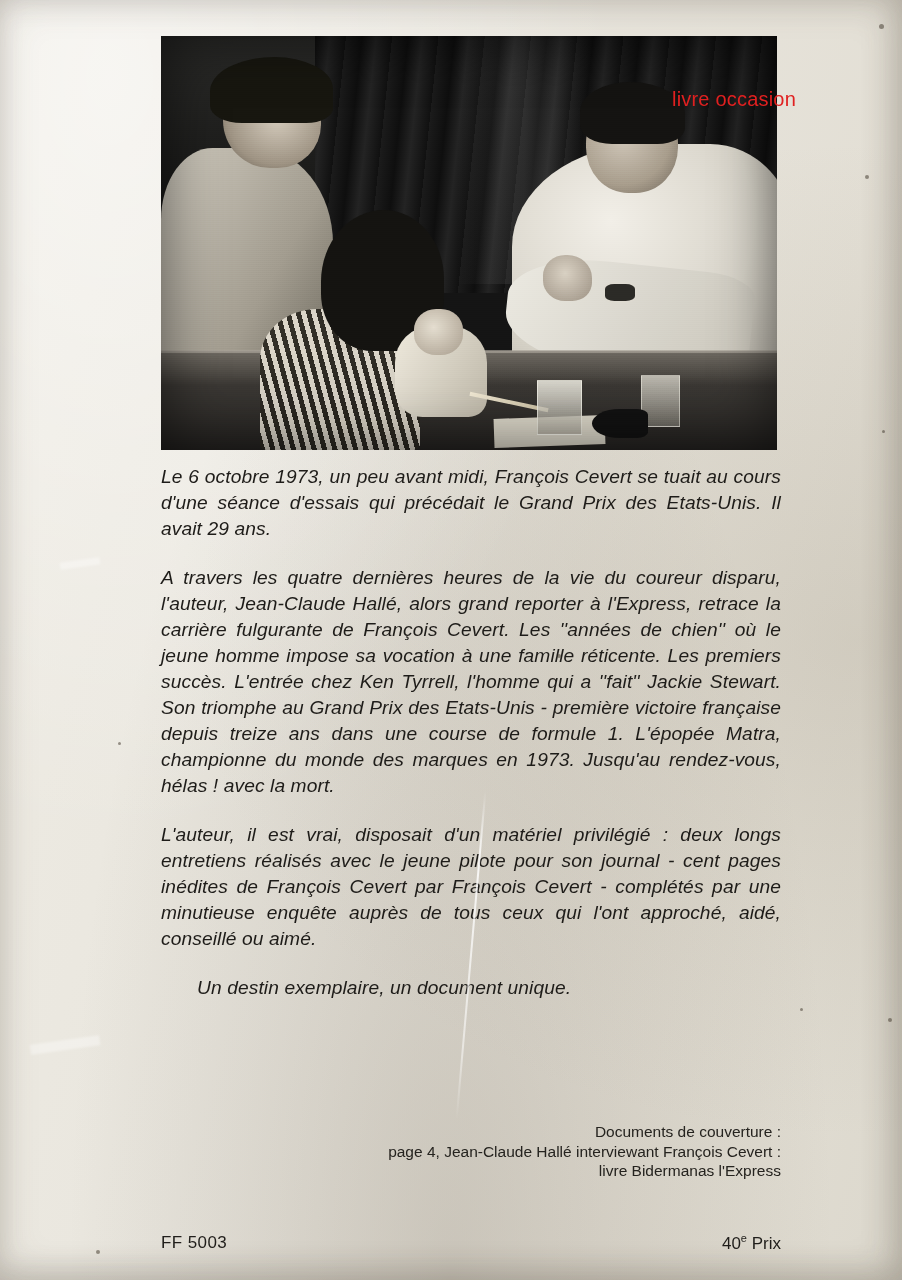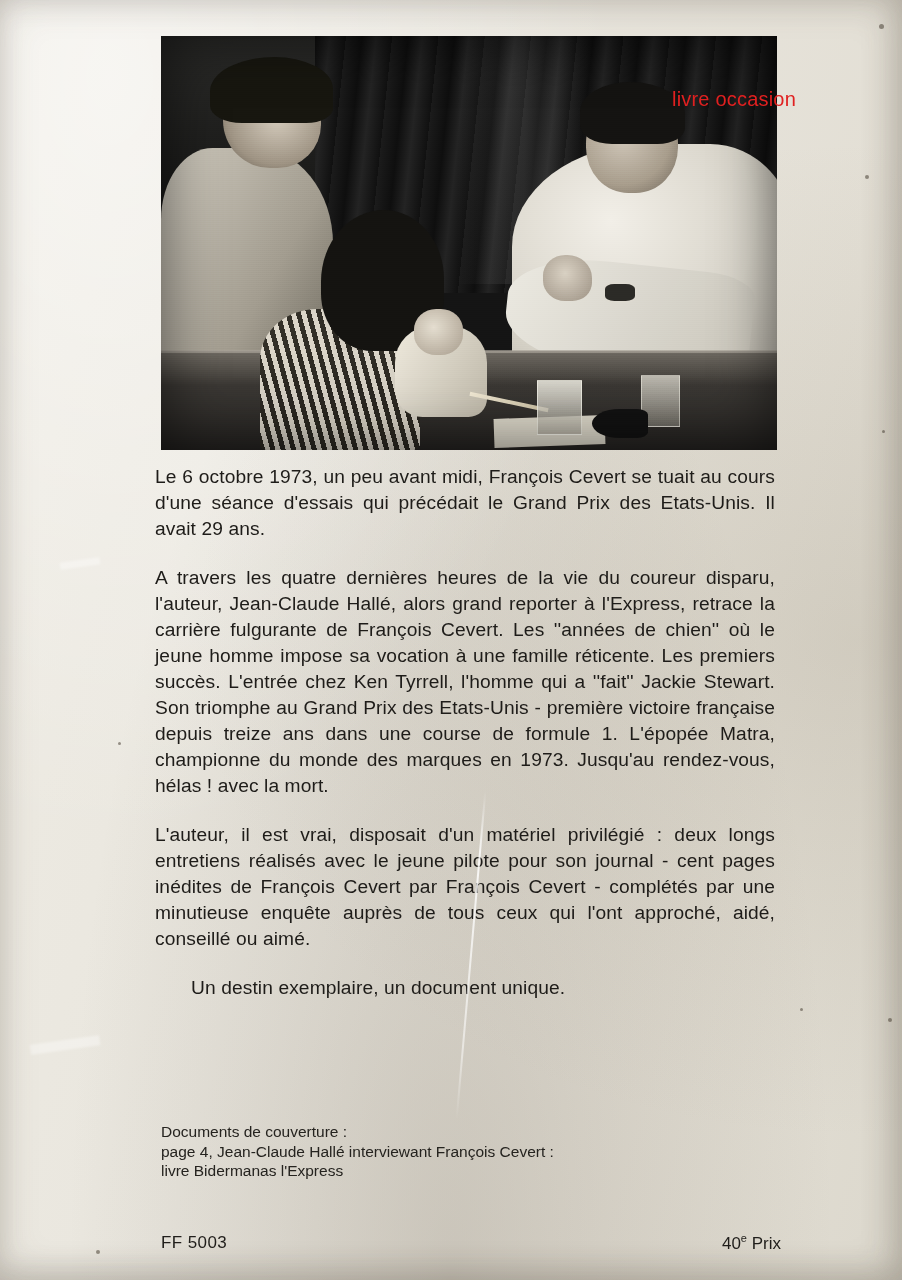--- a/index.html
+++ b/index.html
@@ -290,23 +290,24 @@
     font-size: 20px;
     color: #e02020;
     font-family: "Liberation Sans", sans-serif;
     letter-spacing: 0.2px;
     white-space: nowrap;
   }
 
   
   .body-text {
     position: absolute;
-    left: 155px;
+    left: 161px;
     top: 464px;
     width: 620px;
+    font-style: italic;
   }
   .para {
     font-size: 19.2px;
     line-height: 26px;
     text-align: justify;
     text-justify: inter-word;
     margin: 0 0 23px 0;
     color: #1e1c19;
     letter-spacing: 0.1px;
   }
@@ -317,21 +318,21 @@
 
   .credits {
     position: absolute;
     left: 161px;
     top: 1122px;
     width: 620px;
     font-size: 15.5px;
     line-height: 19.5px;
     color: #25231f;
   }
-  .credits div { white-space: nowrap; }
+  .credits div { white-space: nowrap; text-align: right; }
 
   .footer {
     position: absolute;
     left: 161px;
     top: 1232px;
     width: 620px;
     display: flex;
     justify-content: space-between;
     font-size: 17px;
     color: #211f1c;

